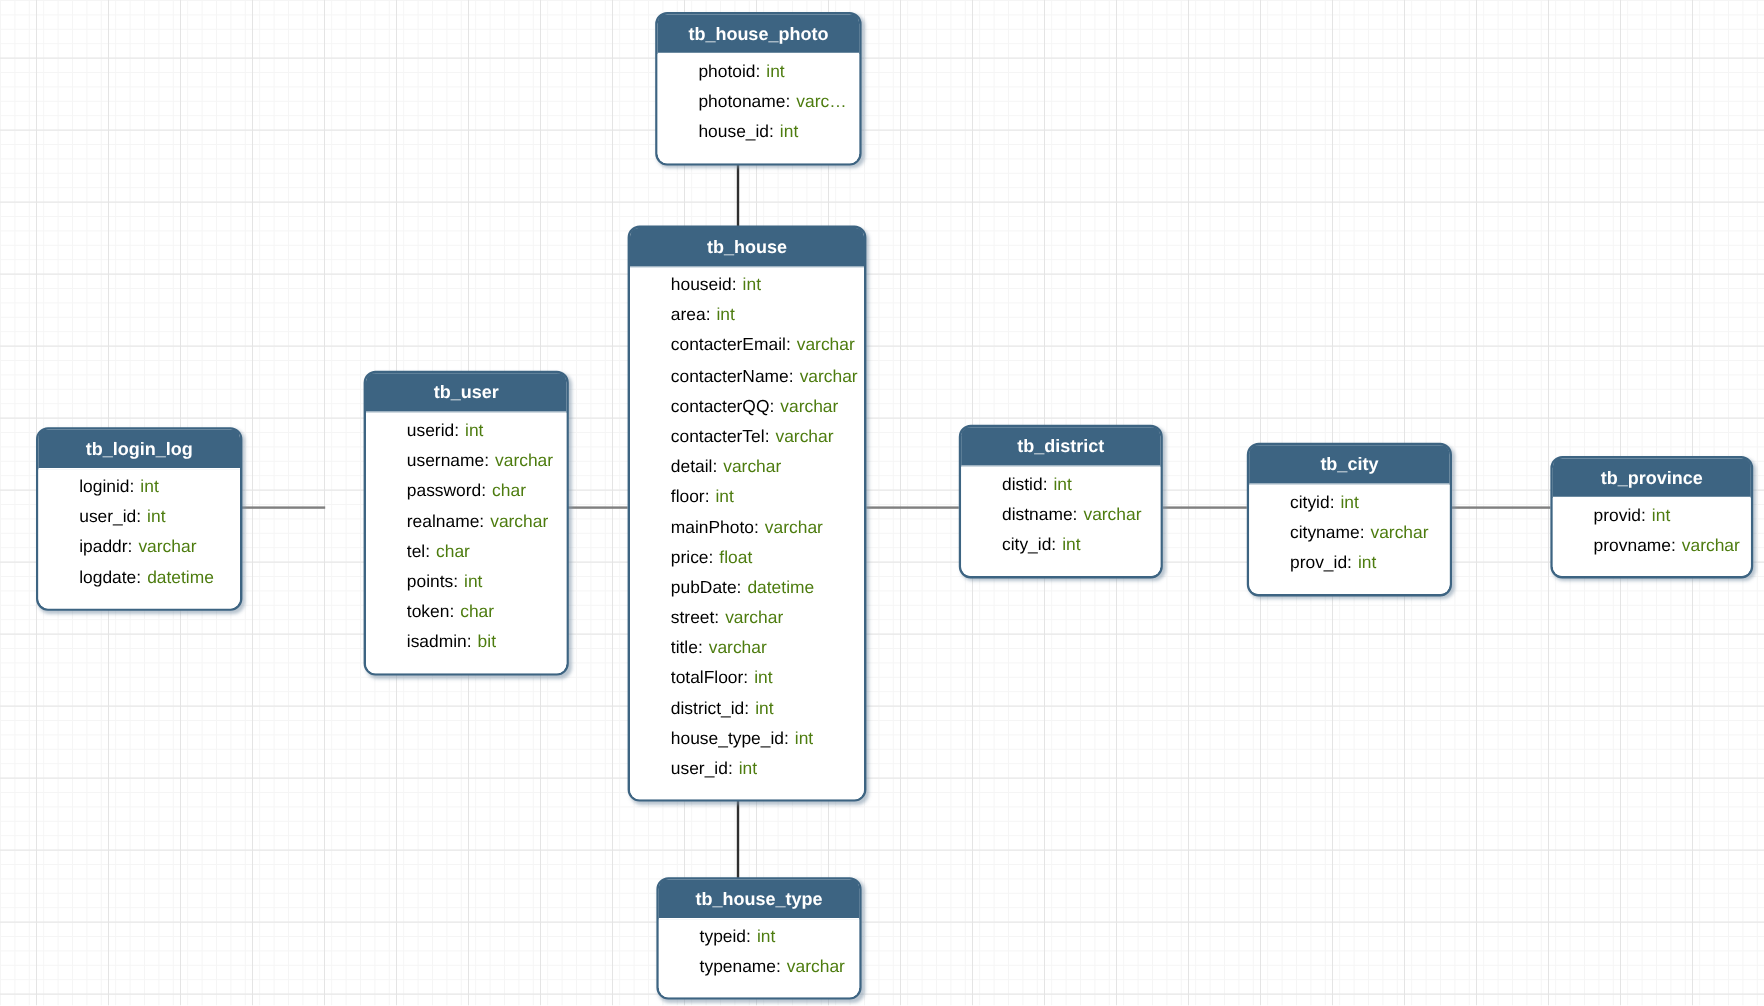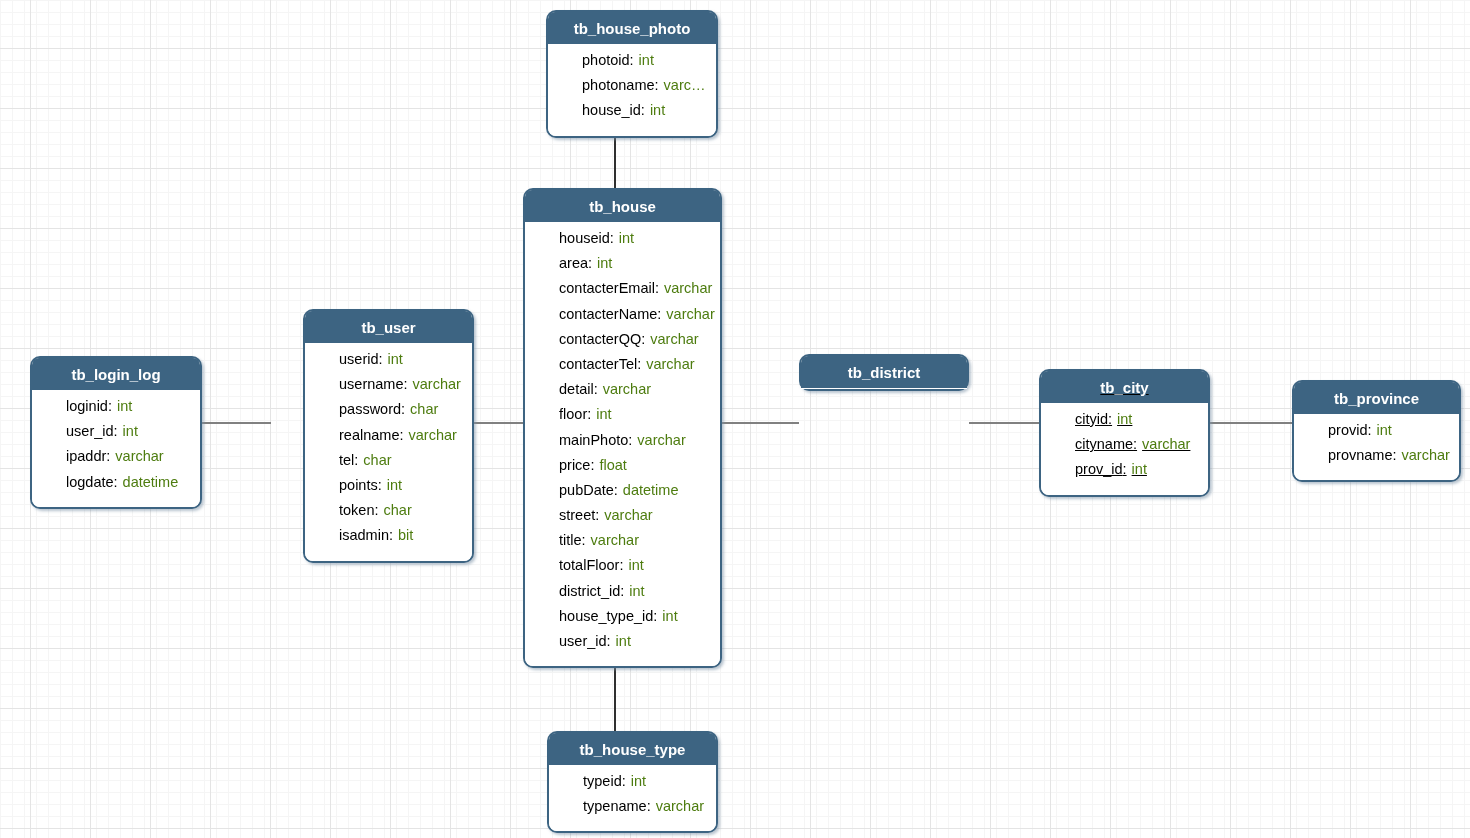--- a/index.html
+++ b/index.html
@@ -133,22 +133,27 @@
       <div class="db-table-header">tb_login_log</div>
       <div class="db-table-body">
         <div class="db-row"><span class="fname">loginid</span><span class="fname">:</span><span class="ftype">int</span></div>
         <div class="db-row"><span class="fname">user_id</span><span class="fname">:</span><span class="ftype">int</span></div>
         <div class="db-row"><span class="fname">ipaddr</span><span class="fname">:</span><span class="ftype">varchar</span></div>
         <div class="db-row"><span class="fname">logdate</span><span class="fname">:</span><span class="ftype">datetime</span></div>
       </div>
     </div>
     <div class="db-table" style="left: 799px; top: 354px; width: 166px;">
       <div class="db-table-header">tb_district</div>
+      <div class="db-table-body">
+        <div class="db-row"><span class="fname">distid</span><span class="fname">:</span><span class="ftype">int</span></div>
+        <div class="db-row"><span class="fname">distname</span><span class="fname">:</span><span class="ftype">varchar</span></div>
+        <div class="db-row"><span class="fname">city_id</span><span class="fname">:</span><span class="ftype">int</span></div>
+      </div>
     </div>
-    <div class="db-table" style="left: 1039px; top: 369px; width: 167px; text-decoration: underline;">
+    <div class="db-table" style="left: 1039px; top: 369px; width: 167px;">
       <div class="db-table-header">tb_city</div>
       <div class="db-table-body">
         <div class="db-row"><span class="fname">cityid</span><span class="fname">:</span><span class="ftype">int</span></div>
         <div class="db-row"><span class="fname">cityname</span><span class="fname">:</span><span class="ftype">varchar</span></div>
         <div class="db-row"><span class="fname">prov_id</span><span class="fname">:</span><span class="ftype">int</span></div>
       </div>
     </div>
     <div class="db-table" style="left: 1292px; top: 380px; width: 165px;">
       <div class="db-table-header">tb_province</div>
       <div class="db-table-body">

